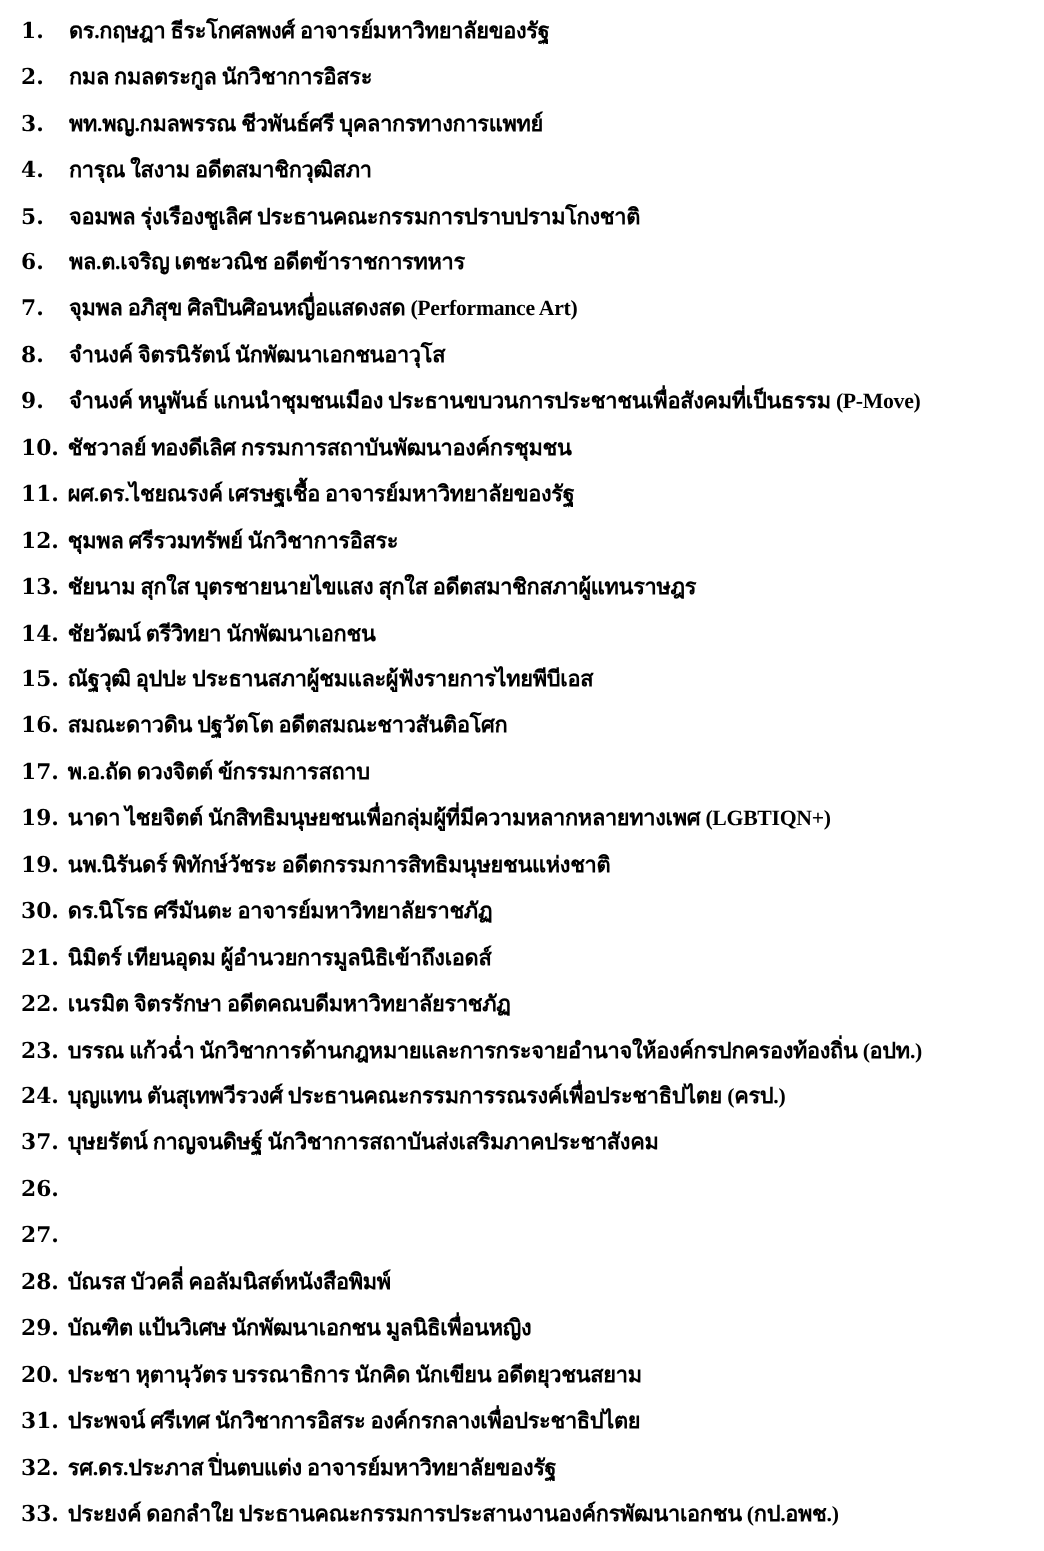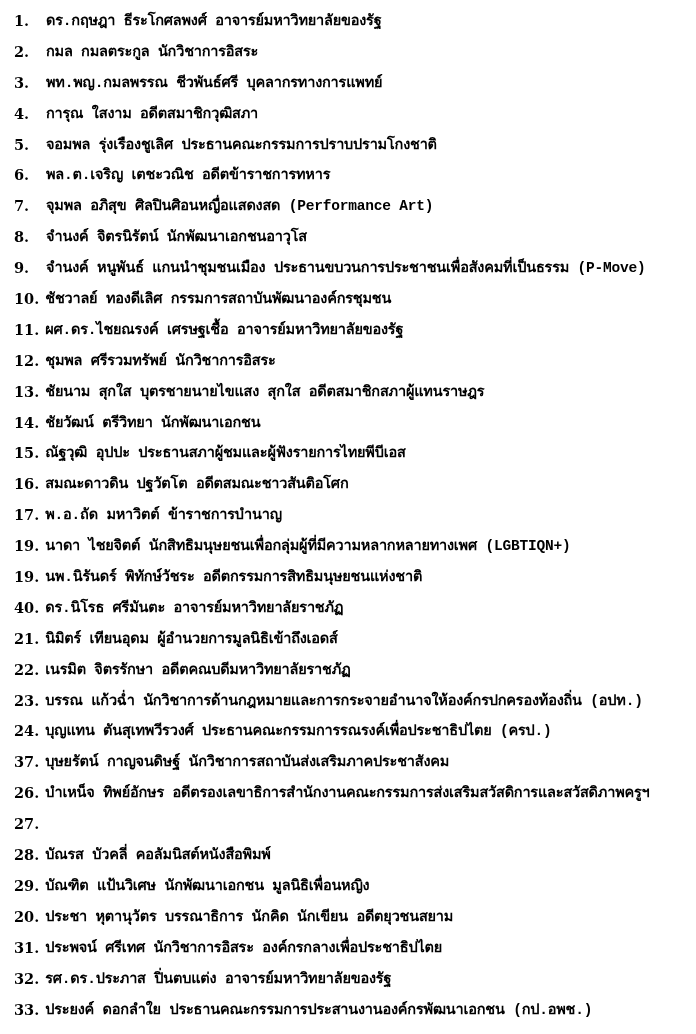--- a/index.html
+++ b/index.html
@@ -41,21 +41,21 @@
       padding-right: 6px;
       font-family: "DejaVu Serif", "Liberation Serif", serif;
       font-weight: bold;
       font-size: 14.5px;
     }
     .num.short {
       min-width: 22px;
       padding-right: 10px;
     }
     .text {
-      font-family: Liberation Mono, monospace;
+      font-family: Liberation Serif, serif;
       font-weight: bold;
       font-size: 14.5px;
       letter-spacing: -0.2px;
     }
   </style>
 </head>
 <body>
 
 <div class="page">
   <ul class="list" id="list">
@@ -118,32 +118,32 @@
       <li class="item">
     <span class="num">15.</span>
     <span class="text">ณัฐวุฒิ อุปปะ  ประธานสภาผู้ชมและผู้ฟังรายการไทยพีบีเอส</span>
   </li>
       <li class="item">
     <span class="num">16.</span>
     <span class="text">สมณะดาวดิน ปฐวัตโต  อดีตสมณะชาวสันติอโศก</span>
   </li>
       <li class="item">
     <span class="num">17.</span>
-    <span class="text">พ.อ.ถัด มหาวิตต์  ข้าราชการบำนาญ</span>
+    <span class="text">พ.อ.ถัด ดวงจิตต์  ข้กรรมการสถาบ</span>
   </li>
       <li class="item">
     <span class="num">19.</span>
     <span class="text">นาดา ไชยจิตต์ นักสิทธิมนุษยชนเพื่อกลุ่มผู้ที่มีความหลากหลายทางเพศ (LGBTIQN+)</span>
   </li>
       <li class="item">
     <span class="num">19.</span>
     <span class="text">นพ.นิรันดร์ พิทักษ์วัชระ  อดีตกรรมการสิทธิมนุษยชนแห่งชาติ</span>
   </li>
       <li class="item">
-    <span class="num">40.</span>
+    <span class="num">30.</span>
     <span class="text">ดร.นิโรธ ศรีมันตะ  อาจารย์มหาวิทยาลัยราชภัฏ</span>
   </li>
       <li class="item">
     <span class="num">21.</span>
     <span class="text">นิมิตร์ เทียนอุดม  ผู้อำนวยการมูลนิธิเข้าถึงเอดส์</span>
   </li>
       <li class="item">
     <span class="num">22.</span>
     <span class="text">เนรมิต จิตรรักษา  อดีตคณบดีมหาวิทยาลัยราชภัฏ</span>
   </li>
@@ -154,21 +154,20 @@
       <li class="item">
     <span class="num">24.</span>
     <span class="text">บุญแทน ตันสุเทพวีรวงศ์  ประธานคณะกรรมการรณรงค์เพื่อประชาธิปไตย (ครป.)</span>
   </li>
       <li class="item">
     <span class="num">37.</span>
     <span class="text">บุษยรัตน์ กาญจนดิษฐ์  นักวิชาการสถาบันส่งเสริมภาคประชาสังคม</span>
   </li>
       <li class="item">
     <span class="num">26.</span>
-    <span class="text">บำเหน็จ ทิพย์อักษร อดีตรองเลขาธิการสำนักงานคณะกรรมการส่งเสริมสวัสดิการและสวัสดิภาพครูฯ</span>
   </li>
       <li class="item">
     <span class="num">27.</span>
   </li>
       <li class="item">
     <span class="num">28.</span>
     <span class="text">บัณรส บัวคลี่  คอลัมนิสต์หนังสือพิมพ์</span>
   </li>
       <li class="item">
     <span class="num">29.</span>

